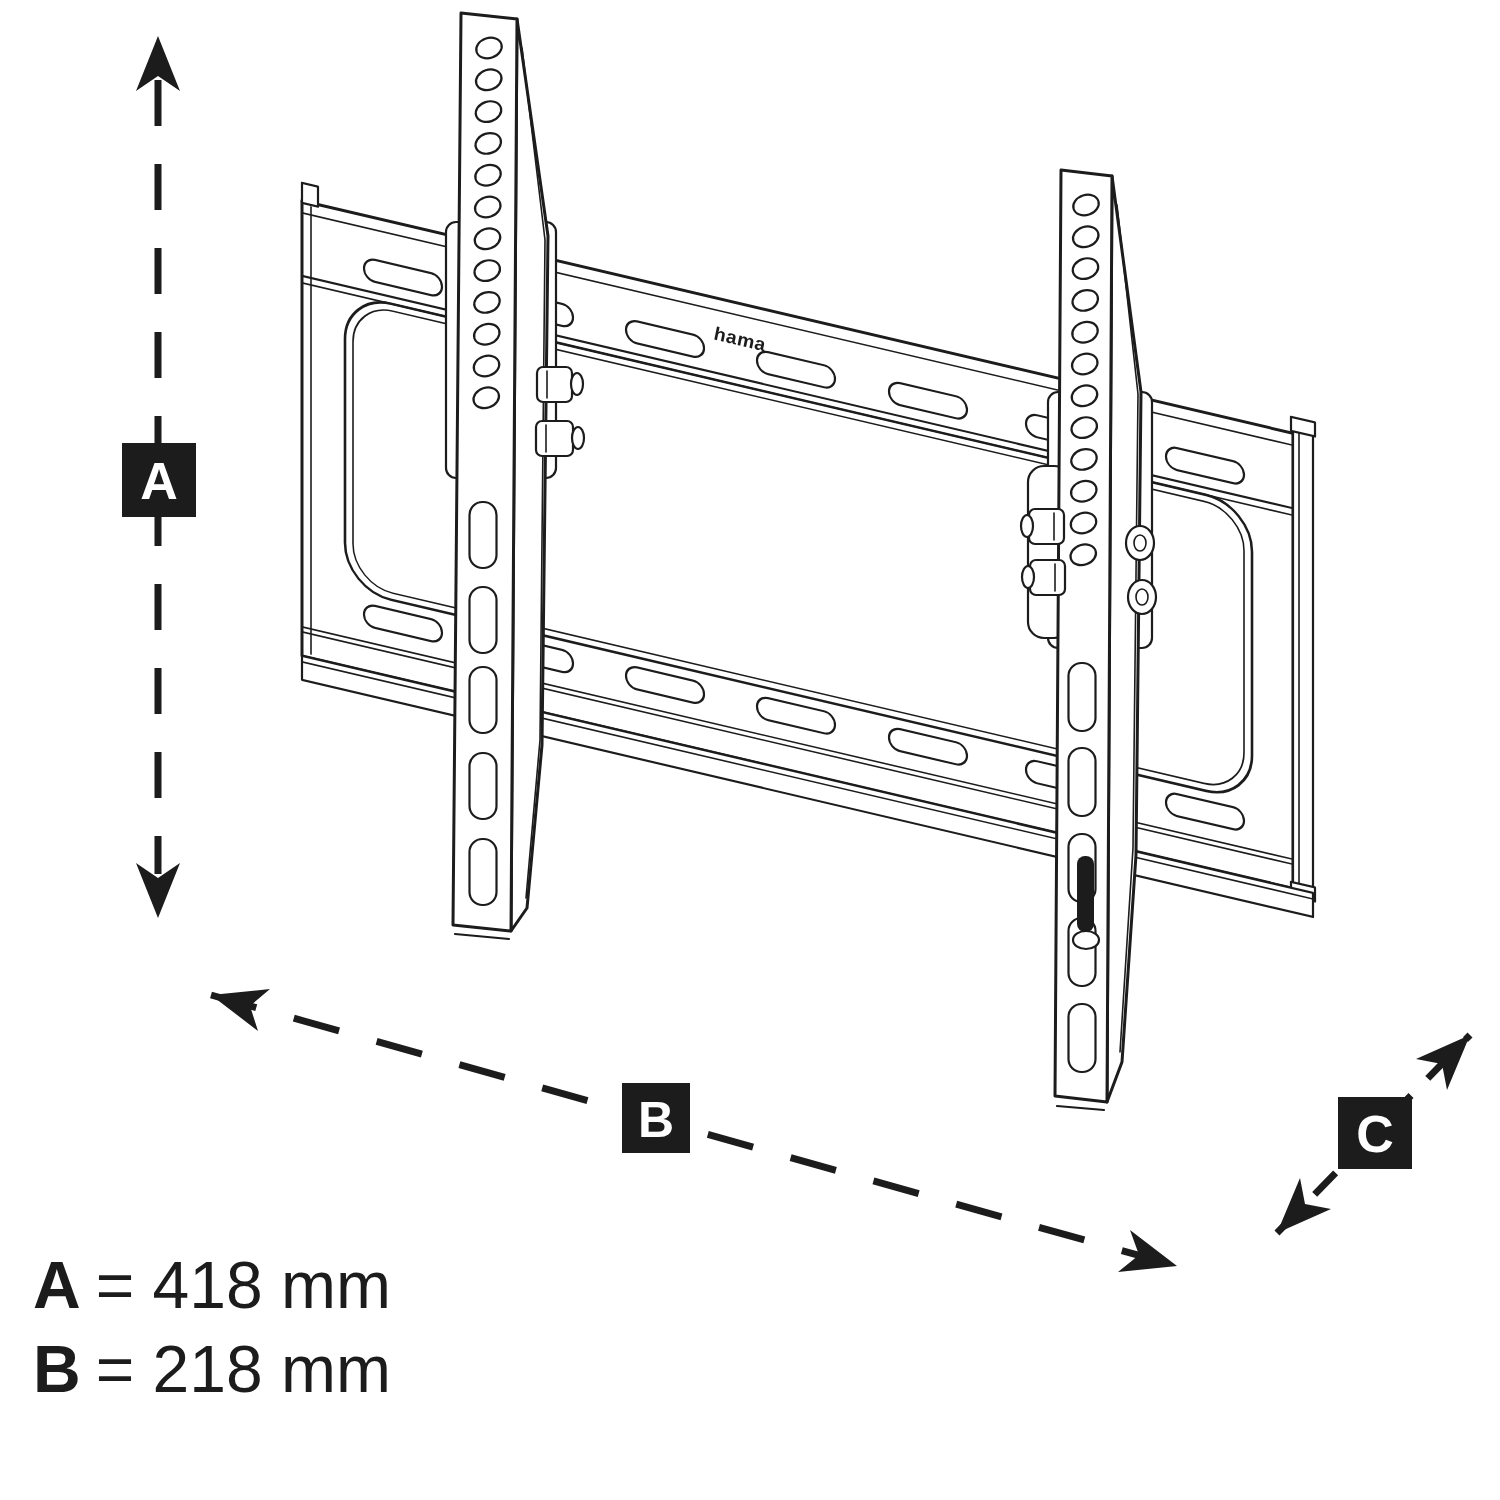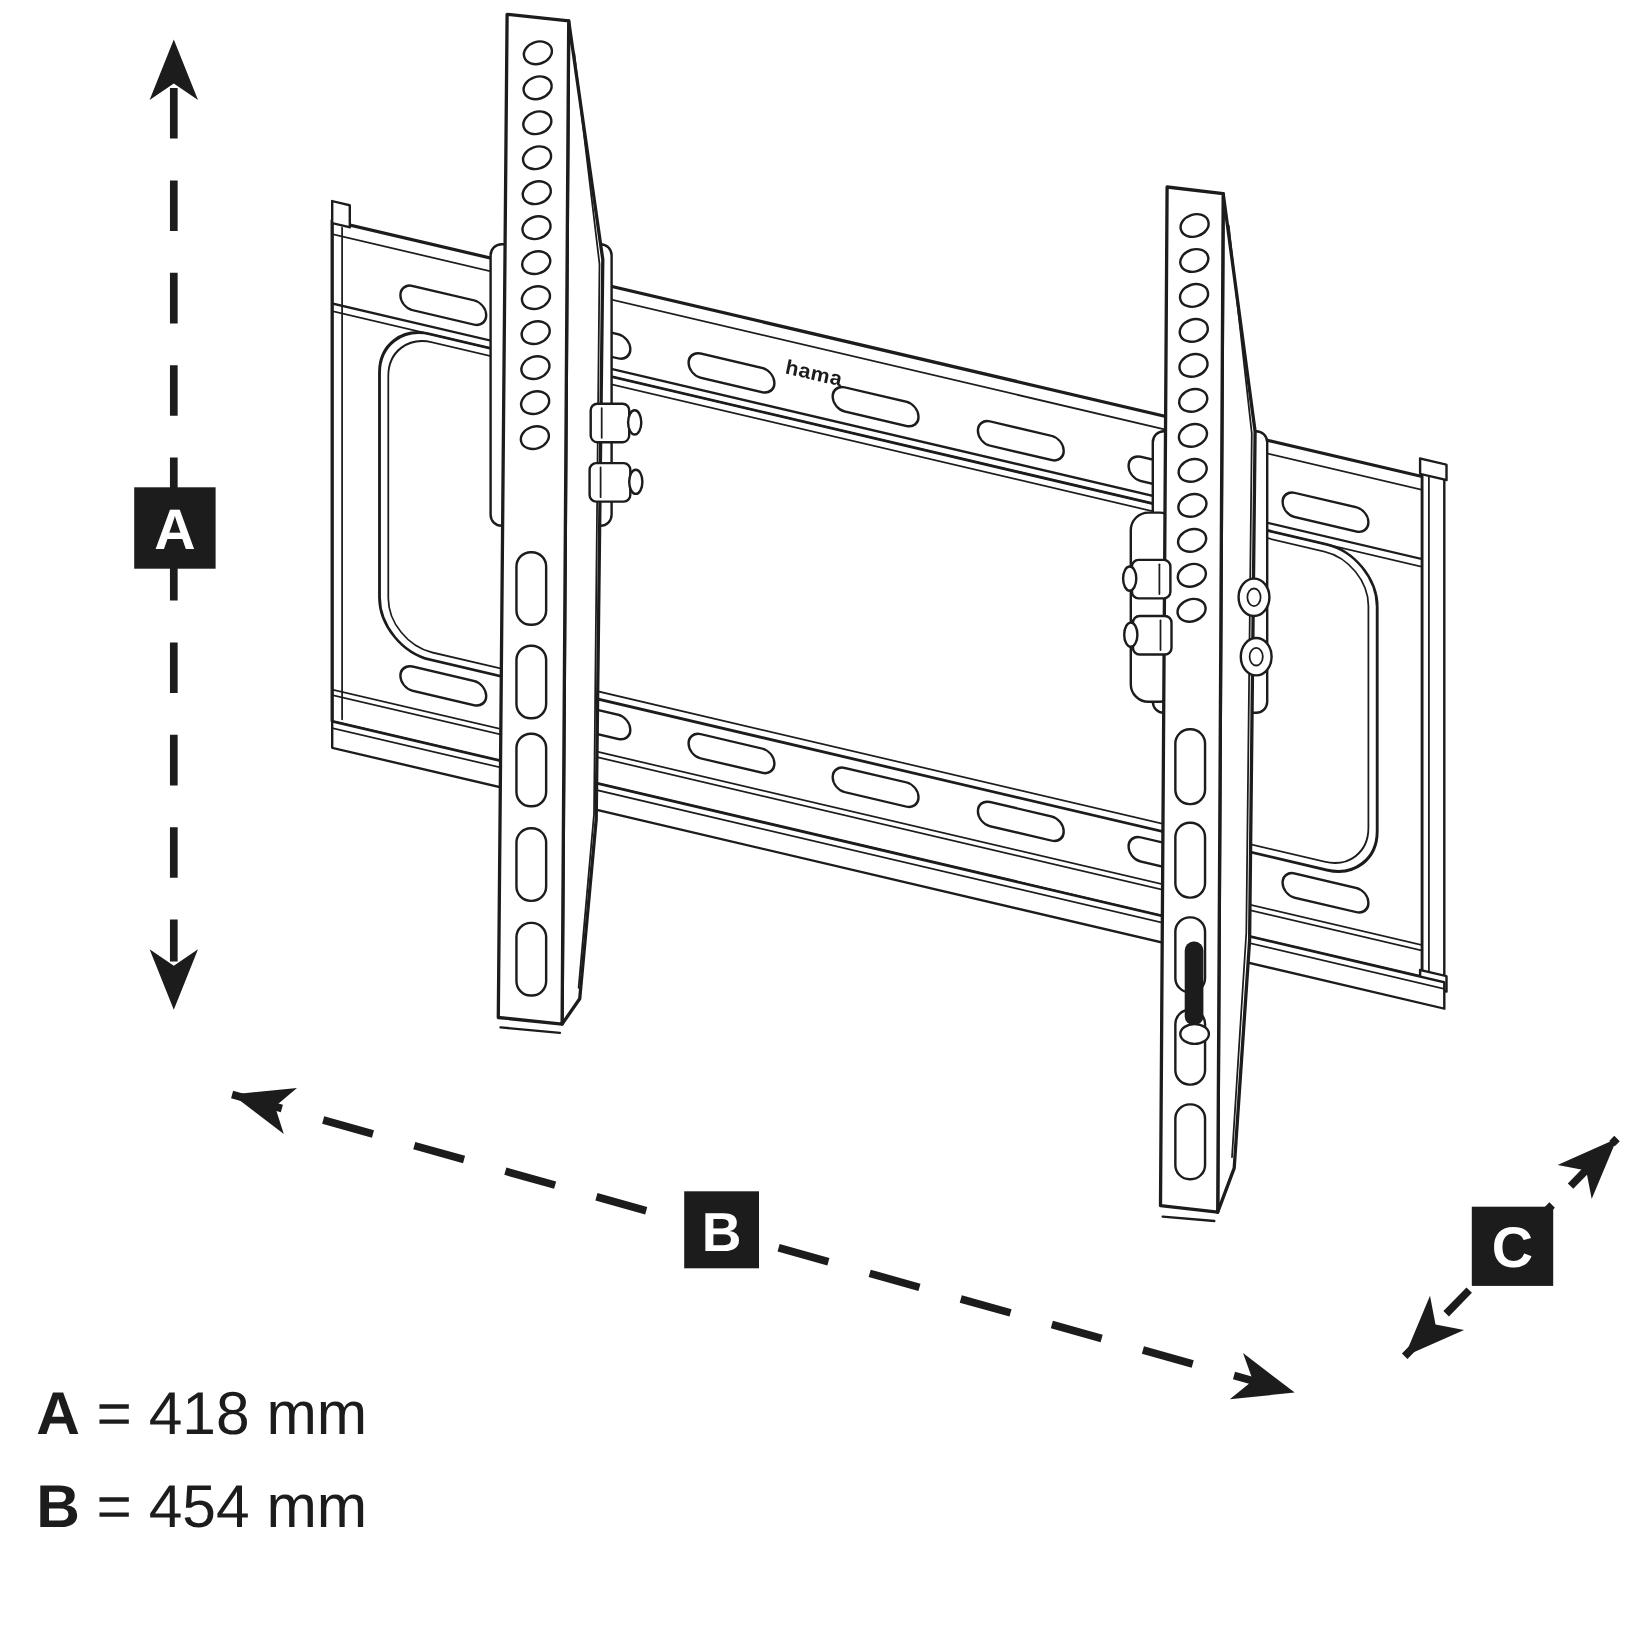--- a/index.html
+++ b/index.html
@@ -13,21 +13,21 @@
   .opening{fill:none;stroke:#1c1c1c;stroke-width:2.6;}
   .dimline{fill:none;stroke:#1c1c1c;stroke-width:7;}
   .dimhead{fill:#1c1c1c;stroke:none;}
   .badge{fill:#1c1c1c;stroke:none;}
   .badge-letter{fill:#ffffff;font-family:"Liberation Sans",sans-serif;font-weight:bold;
                 font-size:52px;text-anchor:middle;}
   .logo-text{fill:#1c1c1c;font-family:"Liberation Sans",sans-serif;font-weight:bold;
              font-style:italic;font-size:19px;letter-spacing:.5px;}
   
   .legend{position:absolute;left:33px;top:1256px;}
-  .legend-row{font-size:55px;line-height:58px;margin-bottom:26px;white-space:nowrap;}
+  .legend-row{font-size:66px;line-height:58px;margin-bottom:26px;white-space:nowrap;}
   .lg-letter{font-weight:bold;margin-right:15px;}
   .lg-rest{font-weight:normal;}
 </style>
 </head>
 <body>
 
 <div class="stage">
 <svg width="1500" height="1500" viewBox="0 0 1500 1500">
 
   <g transform="skewY(13.2)">
@@ -175,16 +175,16 @@
     <rect x="1338" y="1097" width="74" height="72" class="badge"></rect>
     <text x="1375" y="1152" class="badge-letter">C</text>
   </g>
 </svg>
 
 <div class="legend">
   <div class="legend-row">
     <span class="lg-letter">A</span><span class="lg-rest">= 418 mm</span>
   </div>
   <div class="legend-row">
-    <span class="lg-letter">B</span><span class="lg-rest">= 454 mm</span>
+    <span class="lg-letter">B</span><span class="lg-rest">= 218 mm</span>
   </div>
 </div>
 </div>
 
 </body></html>

